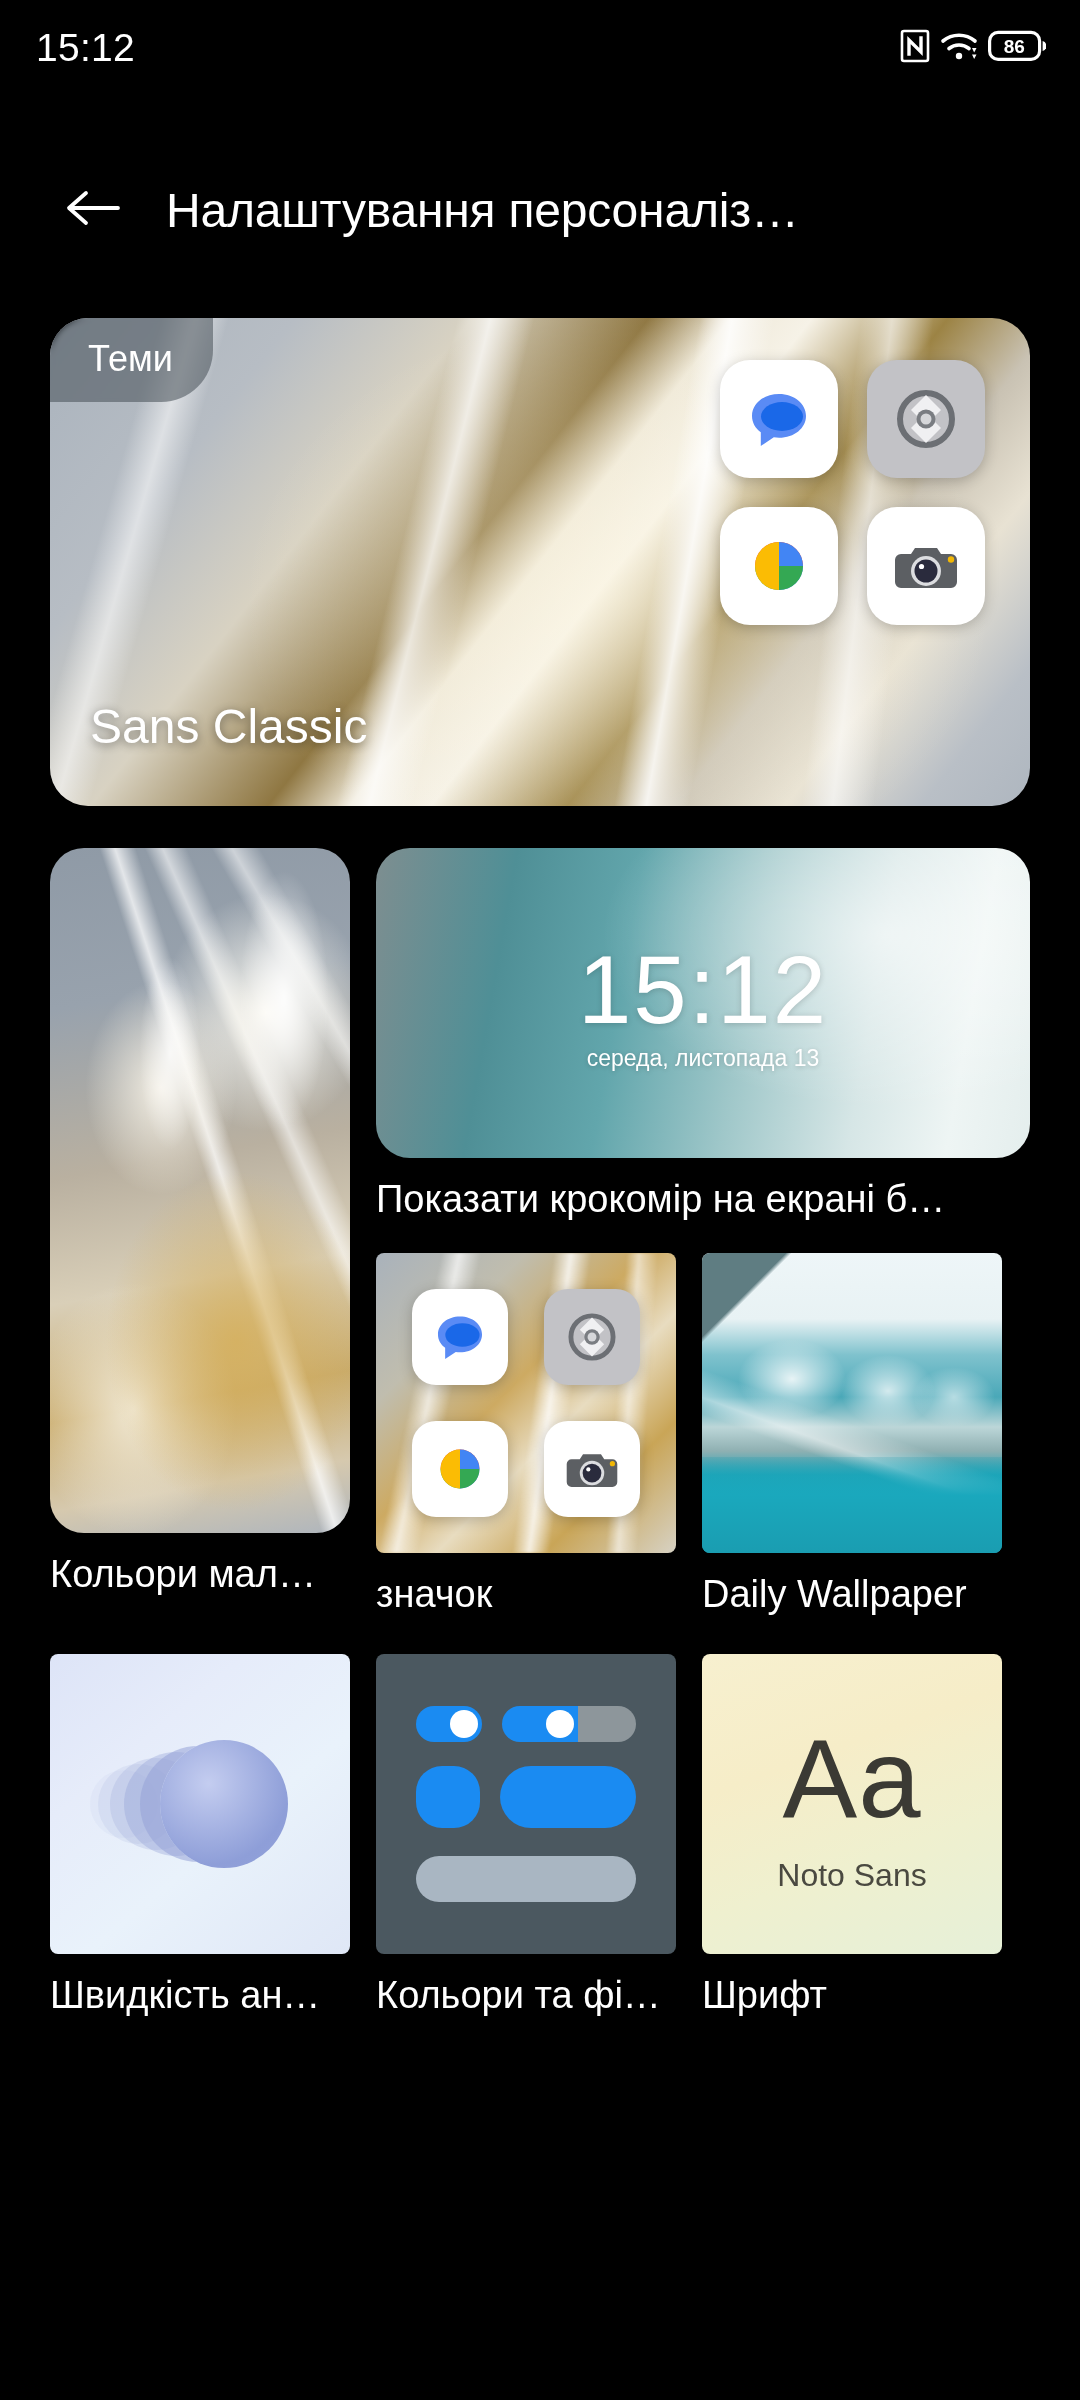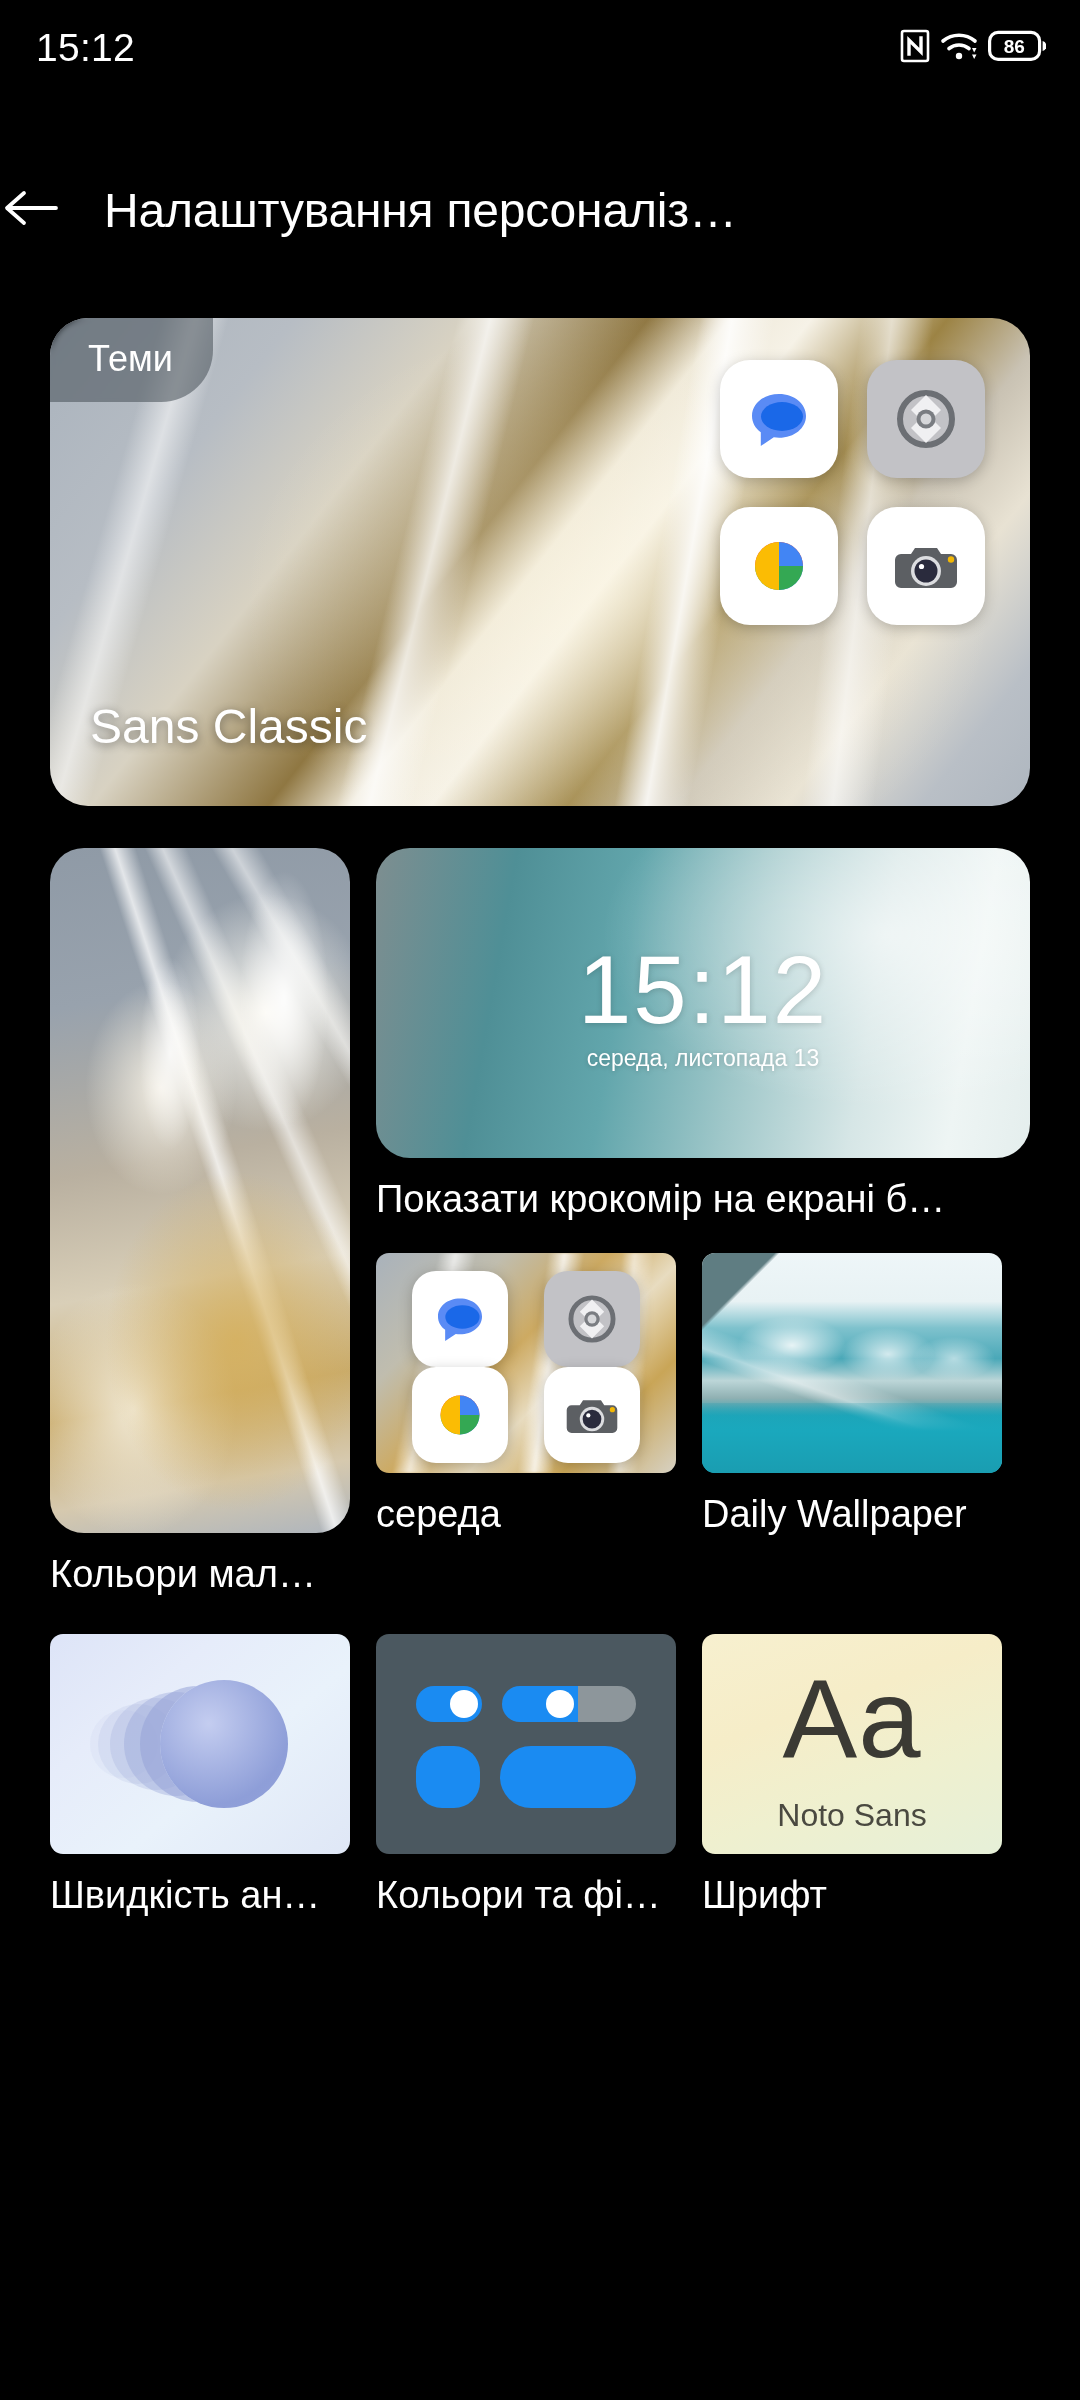--- a/index.html
+++ b/index.html
@@ -19,21 +19,21 @@
   }
   .status-time {
     color:#fff; font-size:39px; font-weight:400; letter-spacing:.3px;
   }
   .status-icons { display:flex; align-items:center; gap:10px; }
   .ic { display:block; }
 
   
   .appbar {
     position:absolute; top:155px; left:0; width:1080px; height:110px;
-    display:flex; align-items:center; 
+    display:flex; align-items:center; padding-left:62px;
   }
   .back-btn {
     width:62px; height:62px; flex:0 0 auto;
     display:flex; align-items:center; justify-content:center;
     cursor:pointer;
   }
   .page-title {
     color:#fff; font-size:48px; font-weight:400;
     margin-left:42px; white-space:nowrap; letter-spacing:-.2px;
   }
@@ -139,21 +139,21 @@
   }
 
   .card-label {
     color:#fff; font-size:38px; text-align:left;
     margin-top:20px; white-space:nowrap; overflow:hidden;
   }
   .label-left { text-align:left; }
 
   .sub-row { display:flex; gap:26px; margin-top:32px; }
   .sub-cell { width:300px; flex:0 0 300px; }
-  .sq-card { width:300px; height:220px; border-radius:13px;
+  .sq-card { width:300px; height:300px; border-radius:8px;
              overflow:hidden; position:relative; cursor:pointer; }
 
   
   .icons-card {
     background:linear-gradient(135deg,#a9b2bb 0%,#c0bdae 25%,#cdaa62 45%,
       #e8dcc0 60%,#c9a557 78%,#d7d2c4 100%);
   }
   .icons-card::before{
     content:""; position:absolute; inset:0;
     background:
@@ -375,21 +375,21 @@
                   <path d="M27 20 H49 L53 26 H63 A6 6 0 0 1 69 32 V54 A6 6 0 0 1 63 60 H13
                            A6 6 0 0 1 7 54 V32 A6 6 0 0 1 13 26 H23 Z" fill="#5c5f63"></path>
                   <circle cx="38" cy="43" r="15" fill="#dcdde0"></circle>
                   <circle cx="38" cy="43" r="11.5" fill="#2a2b3d"></circle>
                   <circle cx="33.5" cy="38.5" r="2.6" fill="#fff"></circle>
                   <circle cx="63" cy="31.5" r="3.2" fill="#f2b705"></circle>
                 </svg>
               </div>
             </div>
           </div>
-          <div class="card-label">середа</div>
+          <div class="card-label">значок</div>
         </div>
 
         <div class="sub-cell">
           <div class="sq-card daily-card"></div>
           <div class="card-label">Daily Wallpaper</div>
         </div>
 
       </div>
     </div>
   </div>

